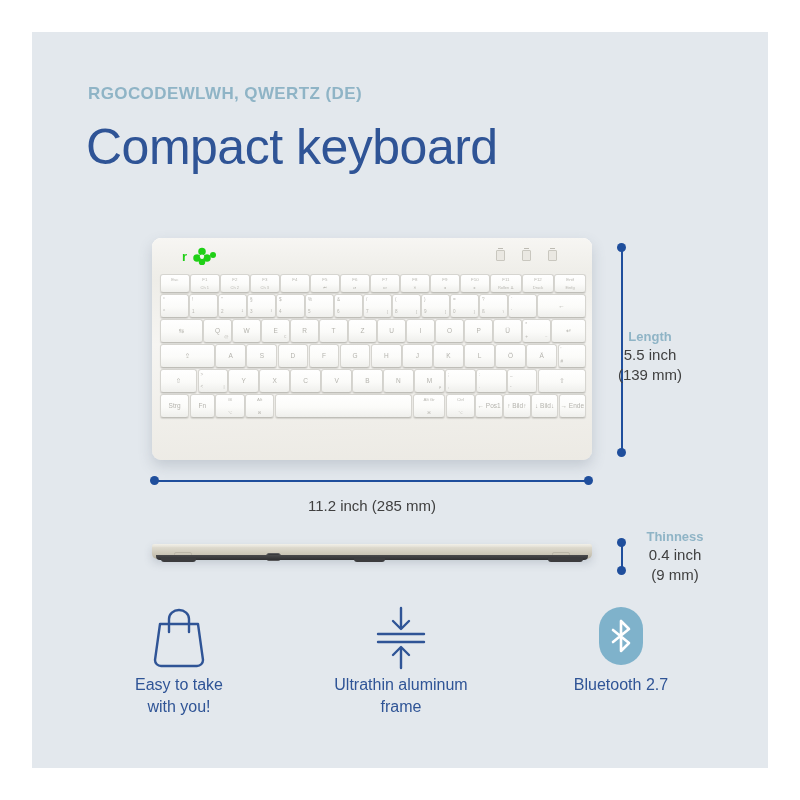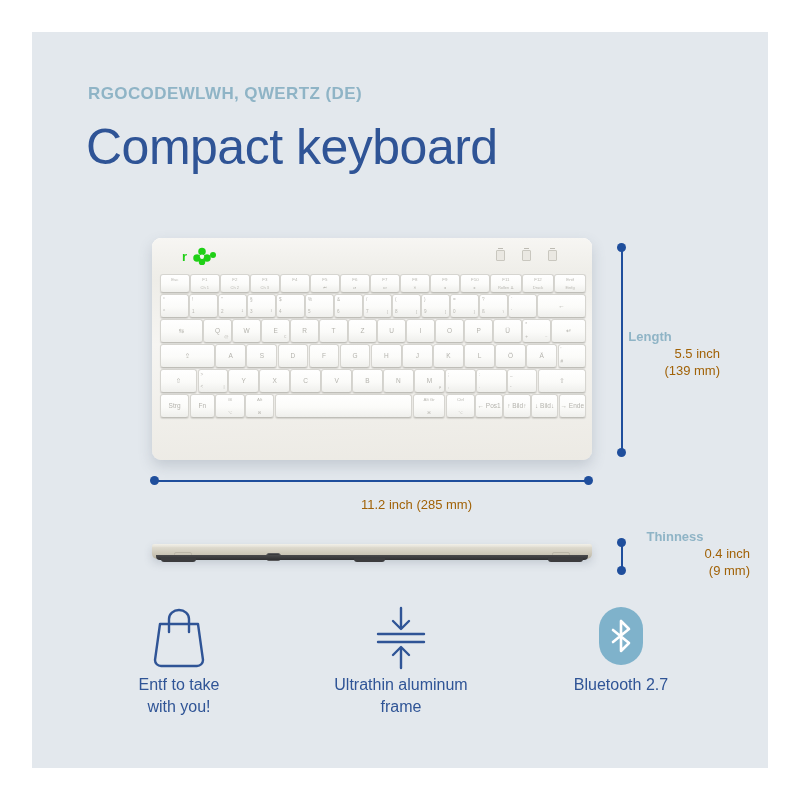--- a/index.html
+++ b/index.html
@@ -73,21 +73,21 @@
   .foot.l{left:2%;width:8%;} .foot.r{right:2%;width:8%;} .foot.m{left:46%;width:7%;}
   .side-notch{position:absolute;top:8px;width:16px;height:4px;border:1px solid #bbb6a8;border-radius:2px;}
   .side-notch.l{left:5%;} .side-notch.r{right:5%;}
 
   
   .mline{position:absolute;background:#1f4e9c;}
   .dot{position:absolute;width:9px;height:9px;border-radius:50%;background:#1f4e9c;}
 
   .mlabel{position:absolute;text-align:center;line-height:1.32;white-space:nowrap;}
   .mlabel .cap{color:#8fb4c6;font-size:13px;font-weight:700;}
-  .mlabel .val{color:#a16207;font-size:13px;text-align:right;}
+  .mlabel .val{color:#404040;font-size:15px;}
 
   
   .feat{position:absolute;width:200px;text-align:center;}
   .feat .ic{height:76px;display:flex;align-items:center;justify-content:center;}
   .feat .cap{color:#2f5496;font-size:16px;line-height:1.35;font-weight:400;}
   .bt-pill{width:44px;height:58px;border-radius:22px;background:#7fb2cb;display:flex;align-items:center;justify-content:center;}
 </style>
 </head>
 <body>
 
@@ -463,21 +463,21 @@
   </div>
 
   <div class="feat" style="left:79px;top:598px;">
     <div class="ic">
       <svg width="72" height="68" viewBox="0 0 72 68" fill="none" stroke="#2f5496" stroke-width="2.4">
         <path d="M17 22 H55 L60 58 a6 6 0 0 1 -6 6 H18 a6 6 0 0 1 -6 -6 Z" stroke-linejoin="round"></path>
         <path d="M26 30 V17 a10 9 0 0 1 20 0 V30" stroke-linecap="round"></path>
       </svg>
     </div>
     <div class="cap">
-      <div>Entf to take</div>
+      <div>Easy to take</div>
       <div>with you!</div>
     </div>
   </div>
 
   <div class="feat" style="left:301px;top:598px;">
     <div class="ic">
       <svg width="62" height="68" viewBox="0 0 62 68" fill="none" stroke="#2f5496" stroke-width="2.4">
         <path d="M31 6 V26" stroke-linecap="round"></path>
         <path d="M23 19 L31 27 L39 19" stroke-linecap="round" stroke-linejoin="round"></path>
         <path d="M8 32 H54" stroke-linecap="round"></path>

